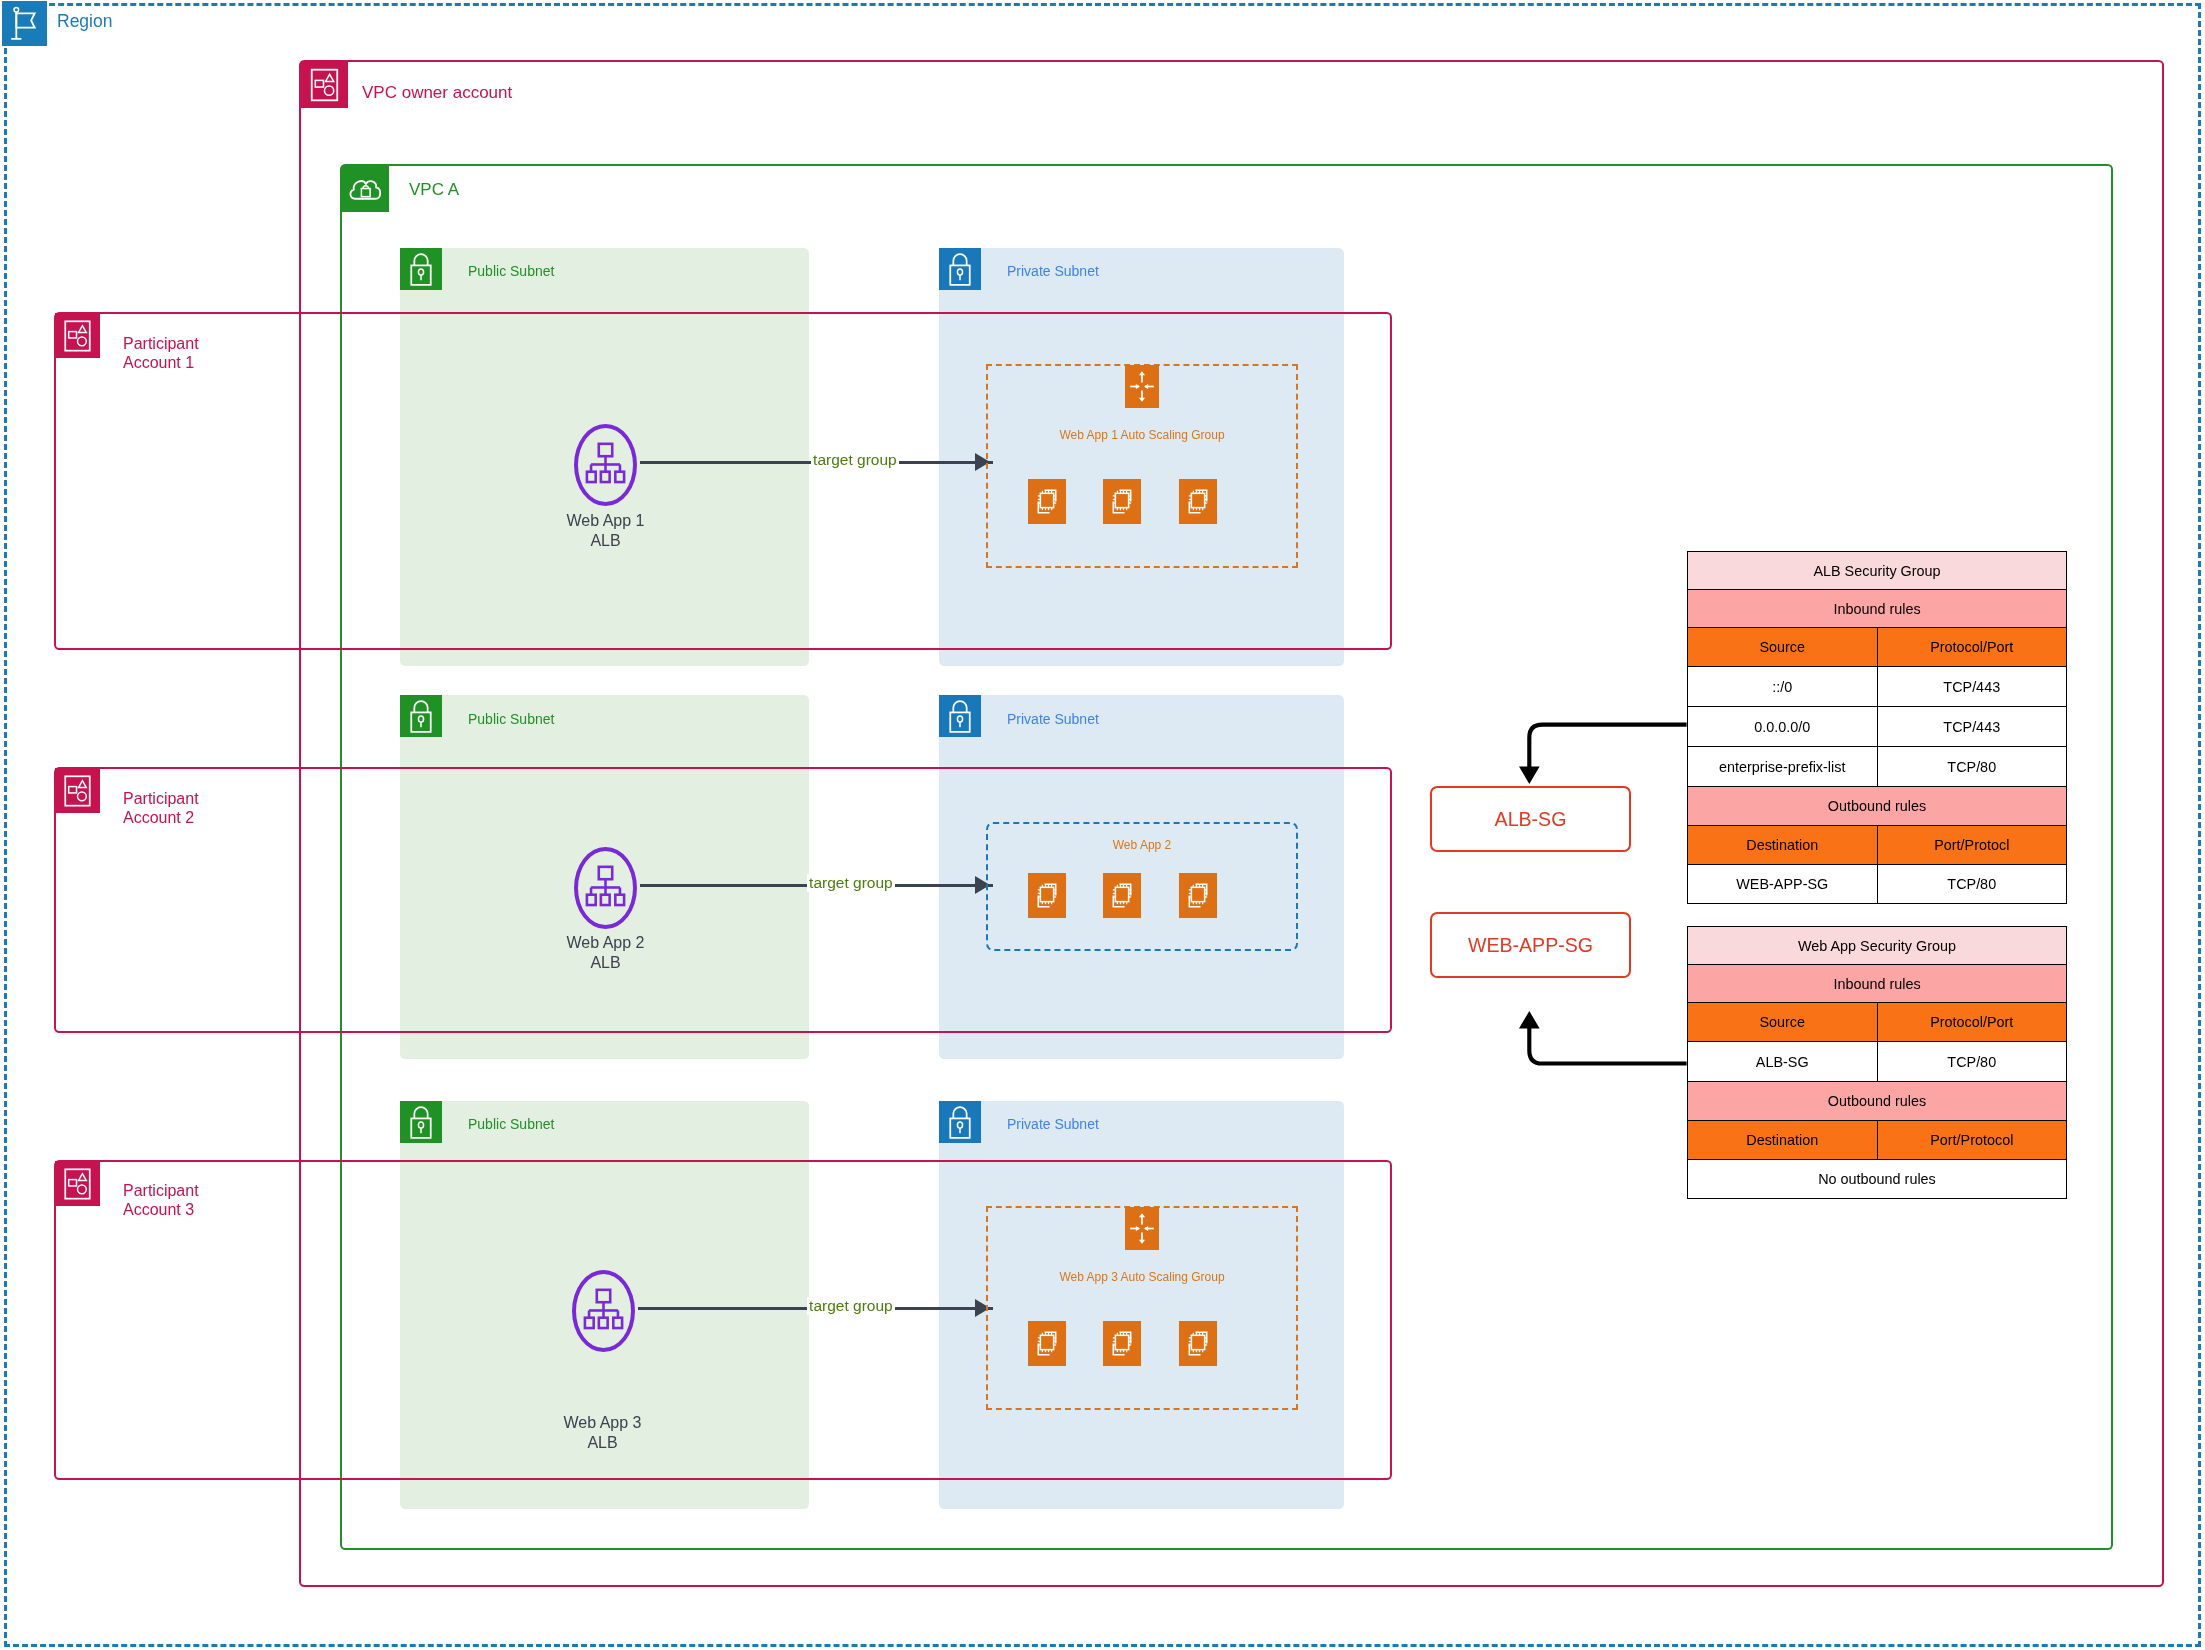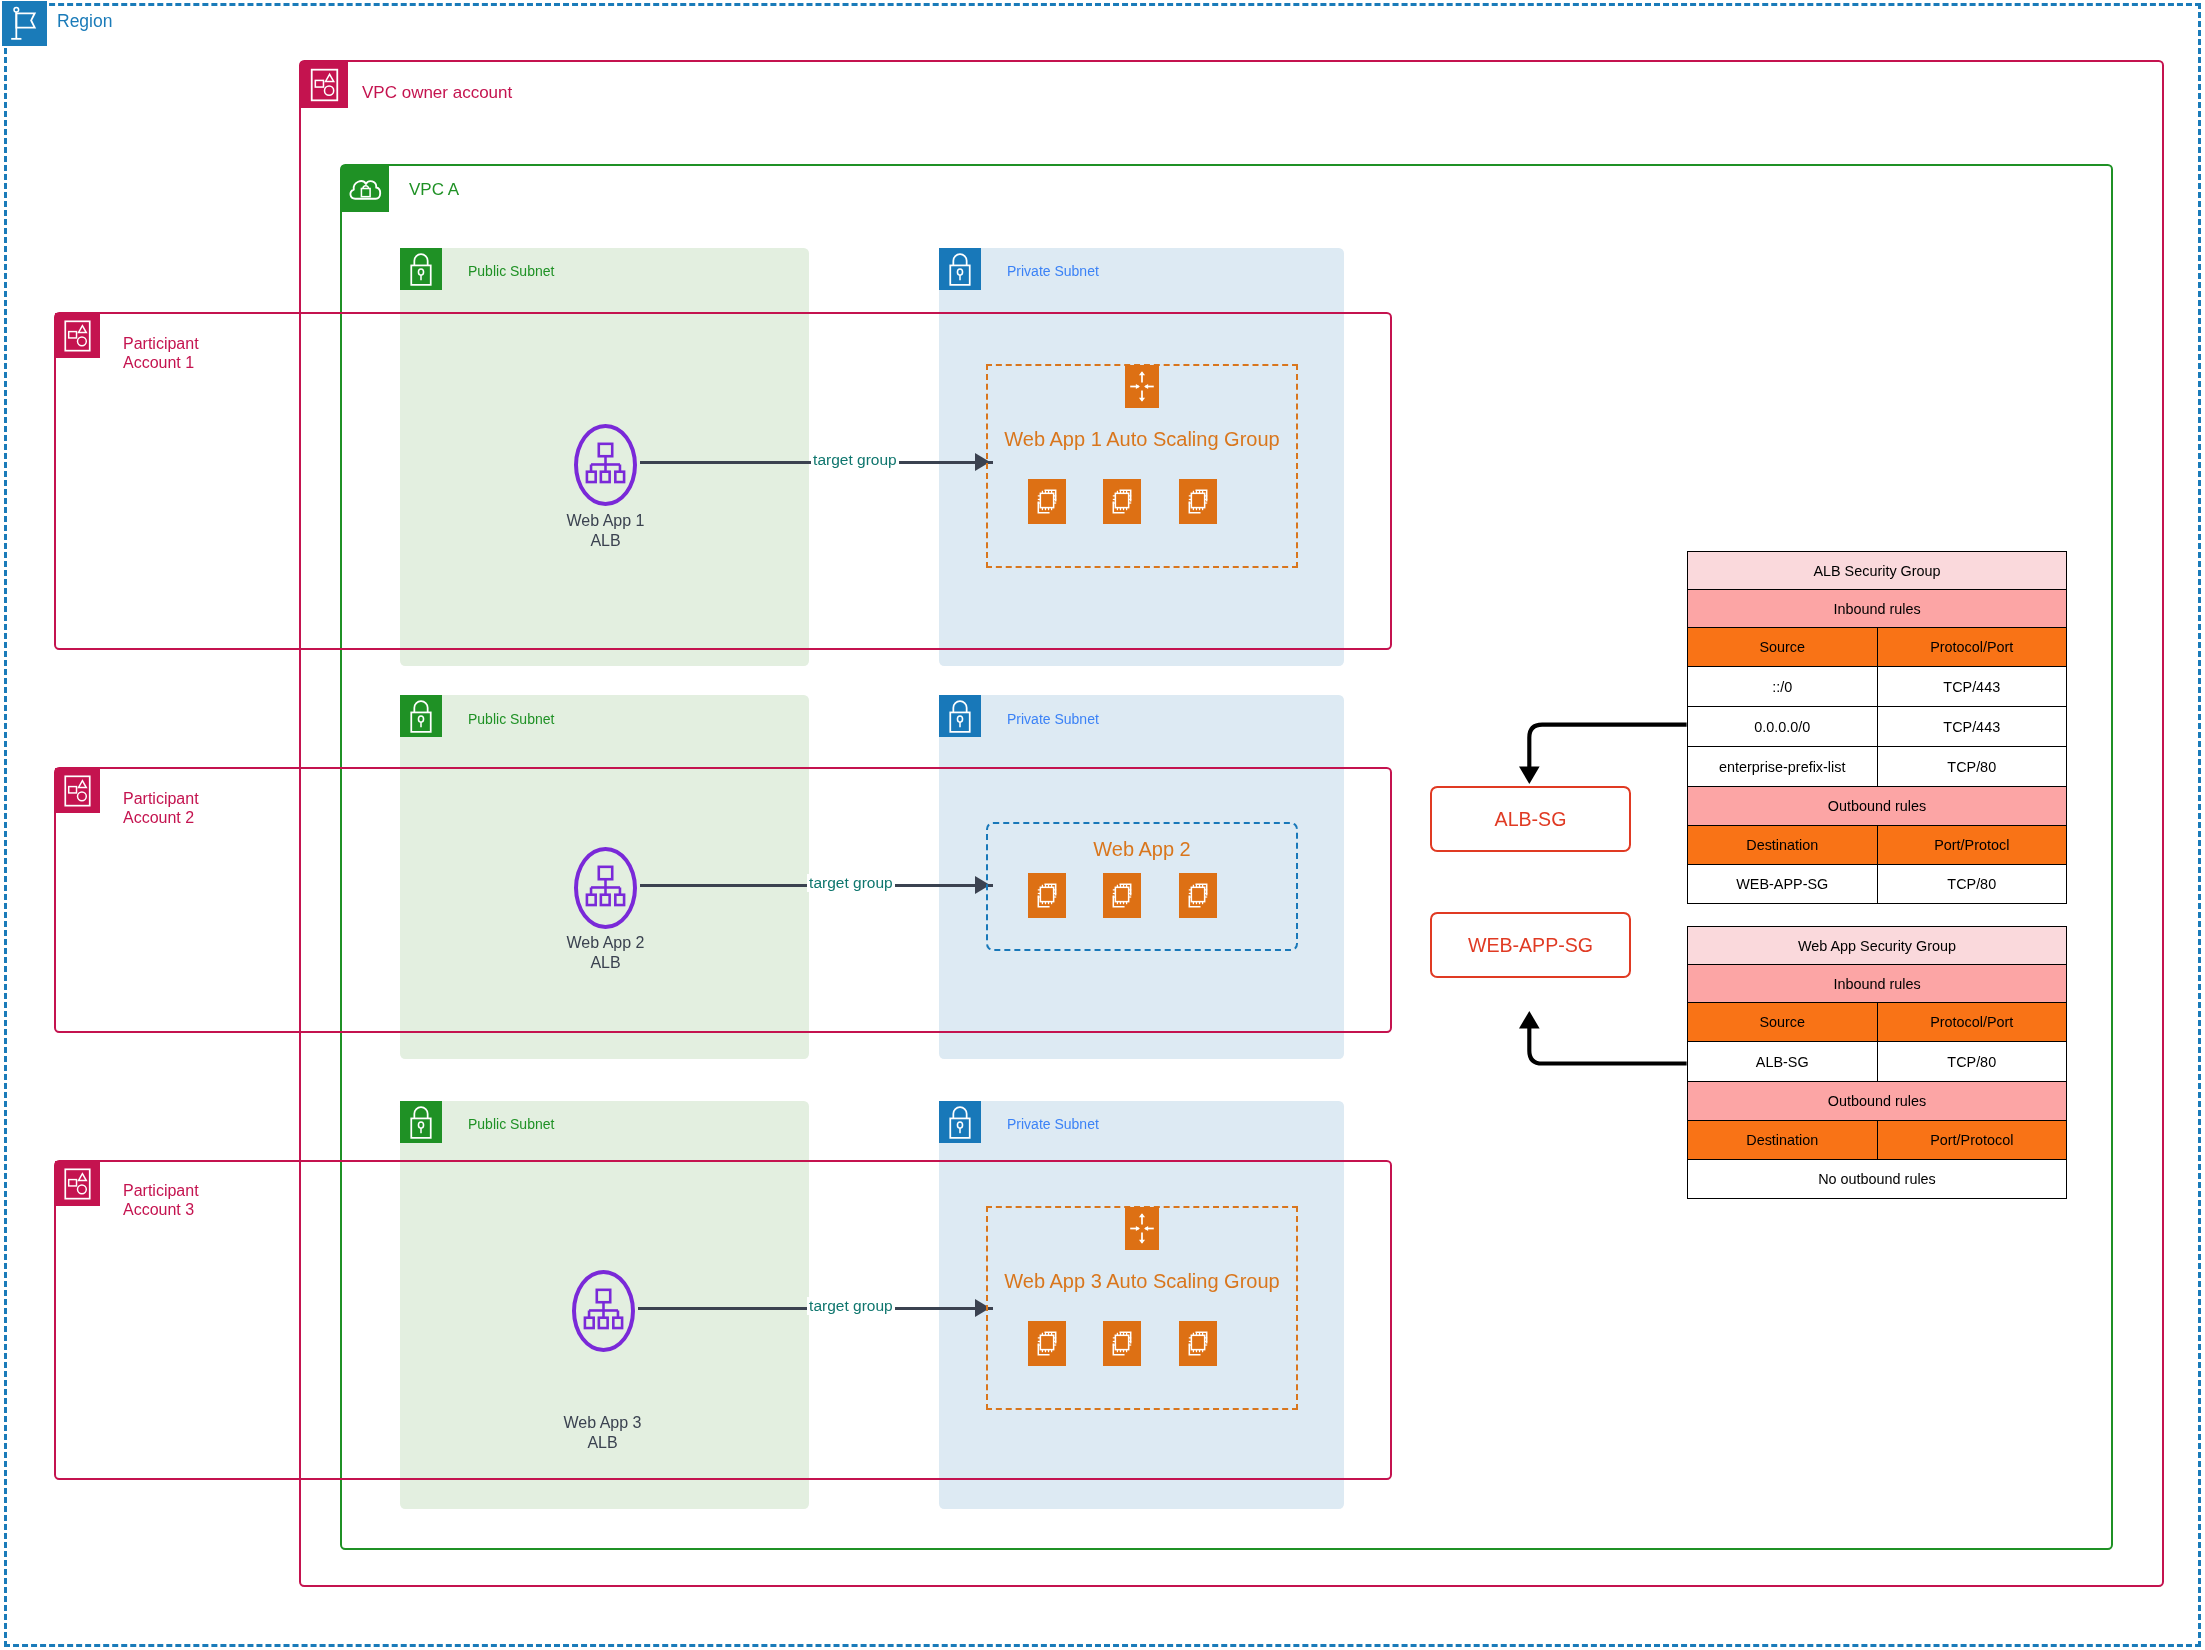--- a/index.html
+++ b/index.html
@@ -38,27 +38,27 @@
   .subnet-label.pub{color:#1f9125;}
   .subnet-label.prv{color:#3b82f6;}
 
   
   .alb-ellipse{width:63px;height:82px;border:4.6px solid #7a29d8;border-radius:50%;background:transparent;}
   .alb-caption{font-size:16px;color:#3b4250;text-align:center;line-height:1.28;white-space:pre;}
 
   
   .asg-dash{border:2.6px dashed #d9761c;background:transparent;}
   .asg-dash-blue{border:2.6px dashed #1878b9;border-radius:7.2px;background:transparent;}
-  .asg-title{font-size:20px;color:#d9761c;text-align:center;white-space:nowrap;}
+  .asg-title{font-size:12px;color:#d9761c;text-align:center;white-space:nowrap;}
   .ec2-tile{width:38px;height:45px;background:#dd7014;}
   .asg-tile{width:34px;height:43px;background:#dd7014;}
 
   
   .tg-line{height:3.1px;background:#3b4250;}
-  .tg-label{font-size:15.5px;color:#0f766e;background:#fff;white-space:nowrap;padding:0 2.1px;}
+  .tg-label{font-size:15.5px;color:#4d7c0f;background:#fff;white-space:nowrap;padding:0 2.1px;}
   .tg-head{width:0;height:0;border-left:15.5px solid #3b4250;border-top:9.3px solid transparent;border-bottom:9.3px solid transparent;}
 
   
   .sg-box{border:2.6px solid #e03a23;border-radius:7.2px;background:#fff;display:flex;align-items:center;justify-content:center;}
   .sg-box-label{font-size:19.6px;color:#e03a23;white-space:nowrap;}
 
   
   .sgtable{border-collapse:collapse;table-layout:fixed;font-size:14.4px;color:#000;background:#fff;}
   .sgtable td{border:1.5px solid #000;text-align:center;padding:0;height:0;}
   .th-title{background:#fad9dc;}

